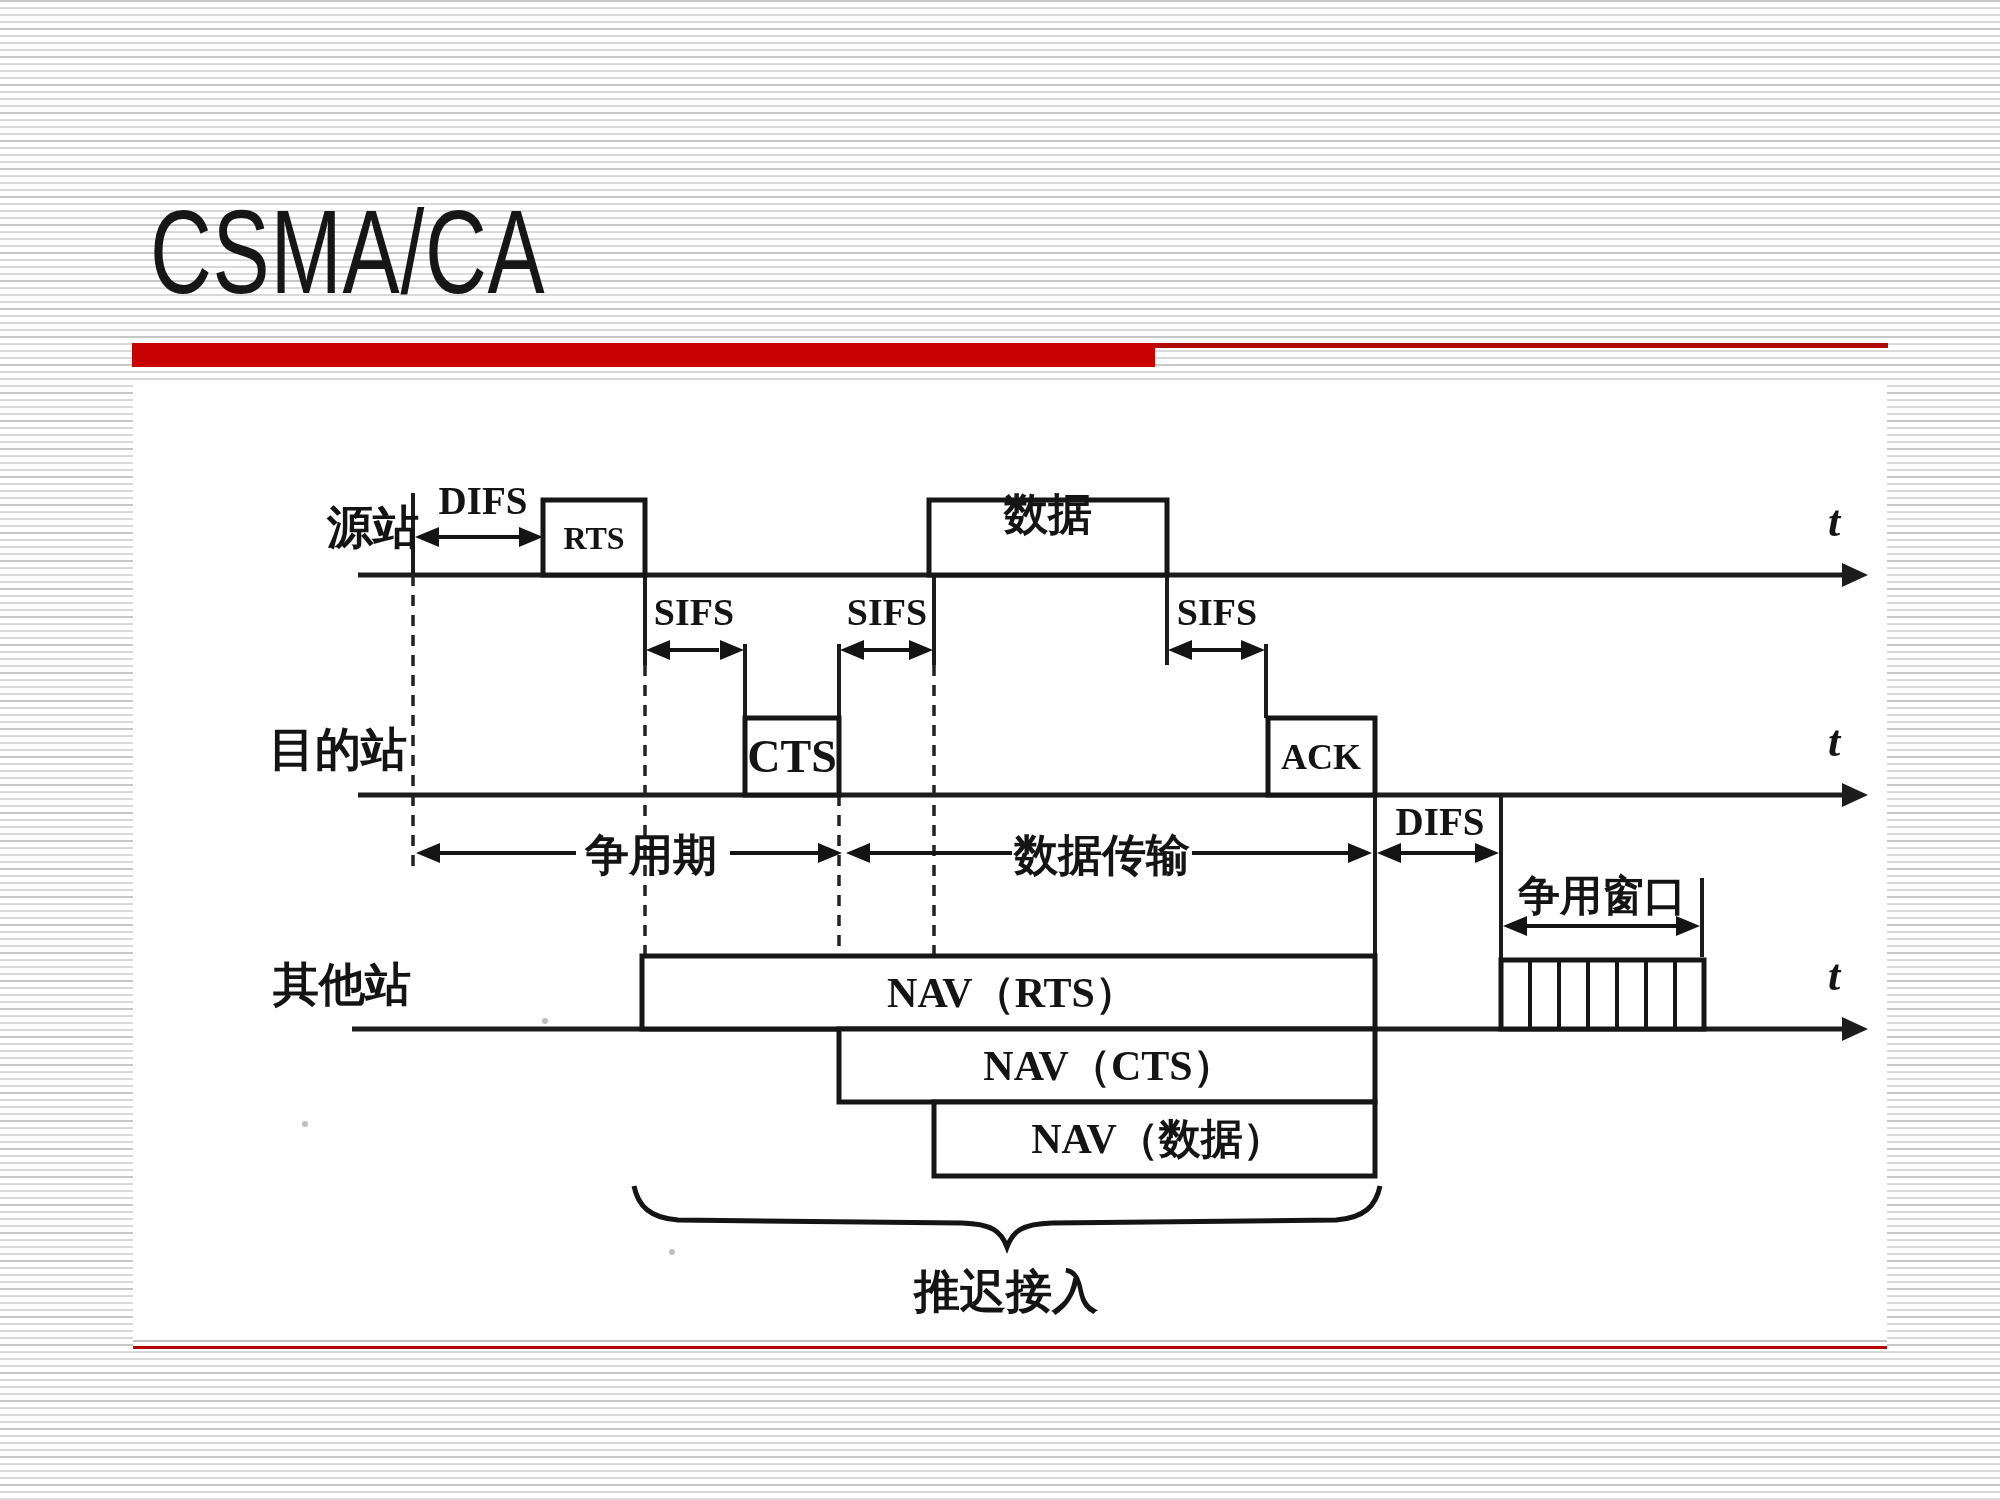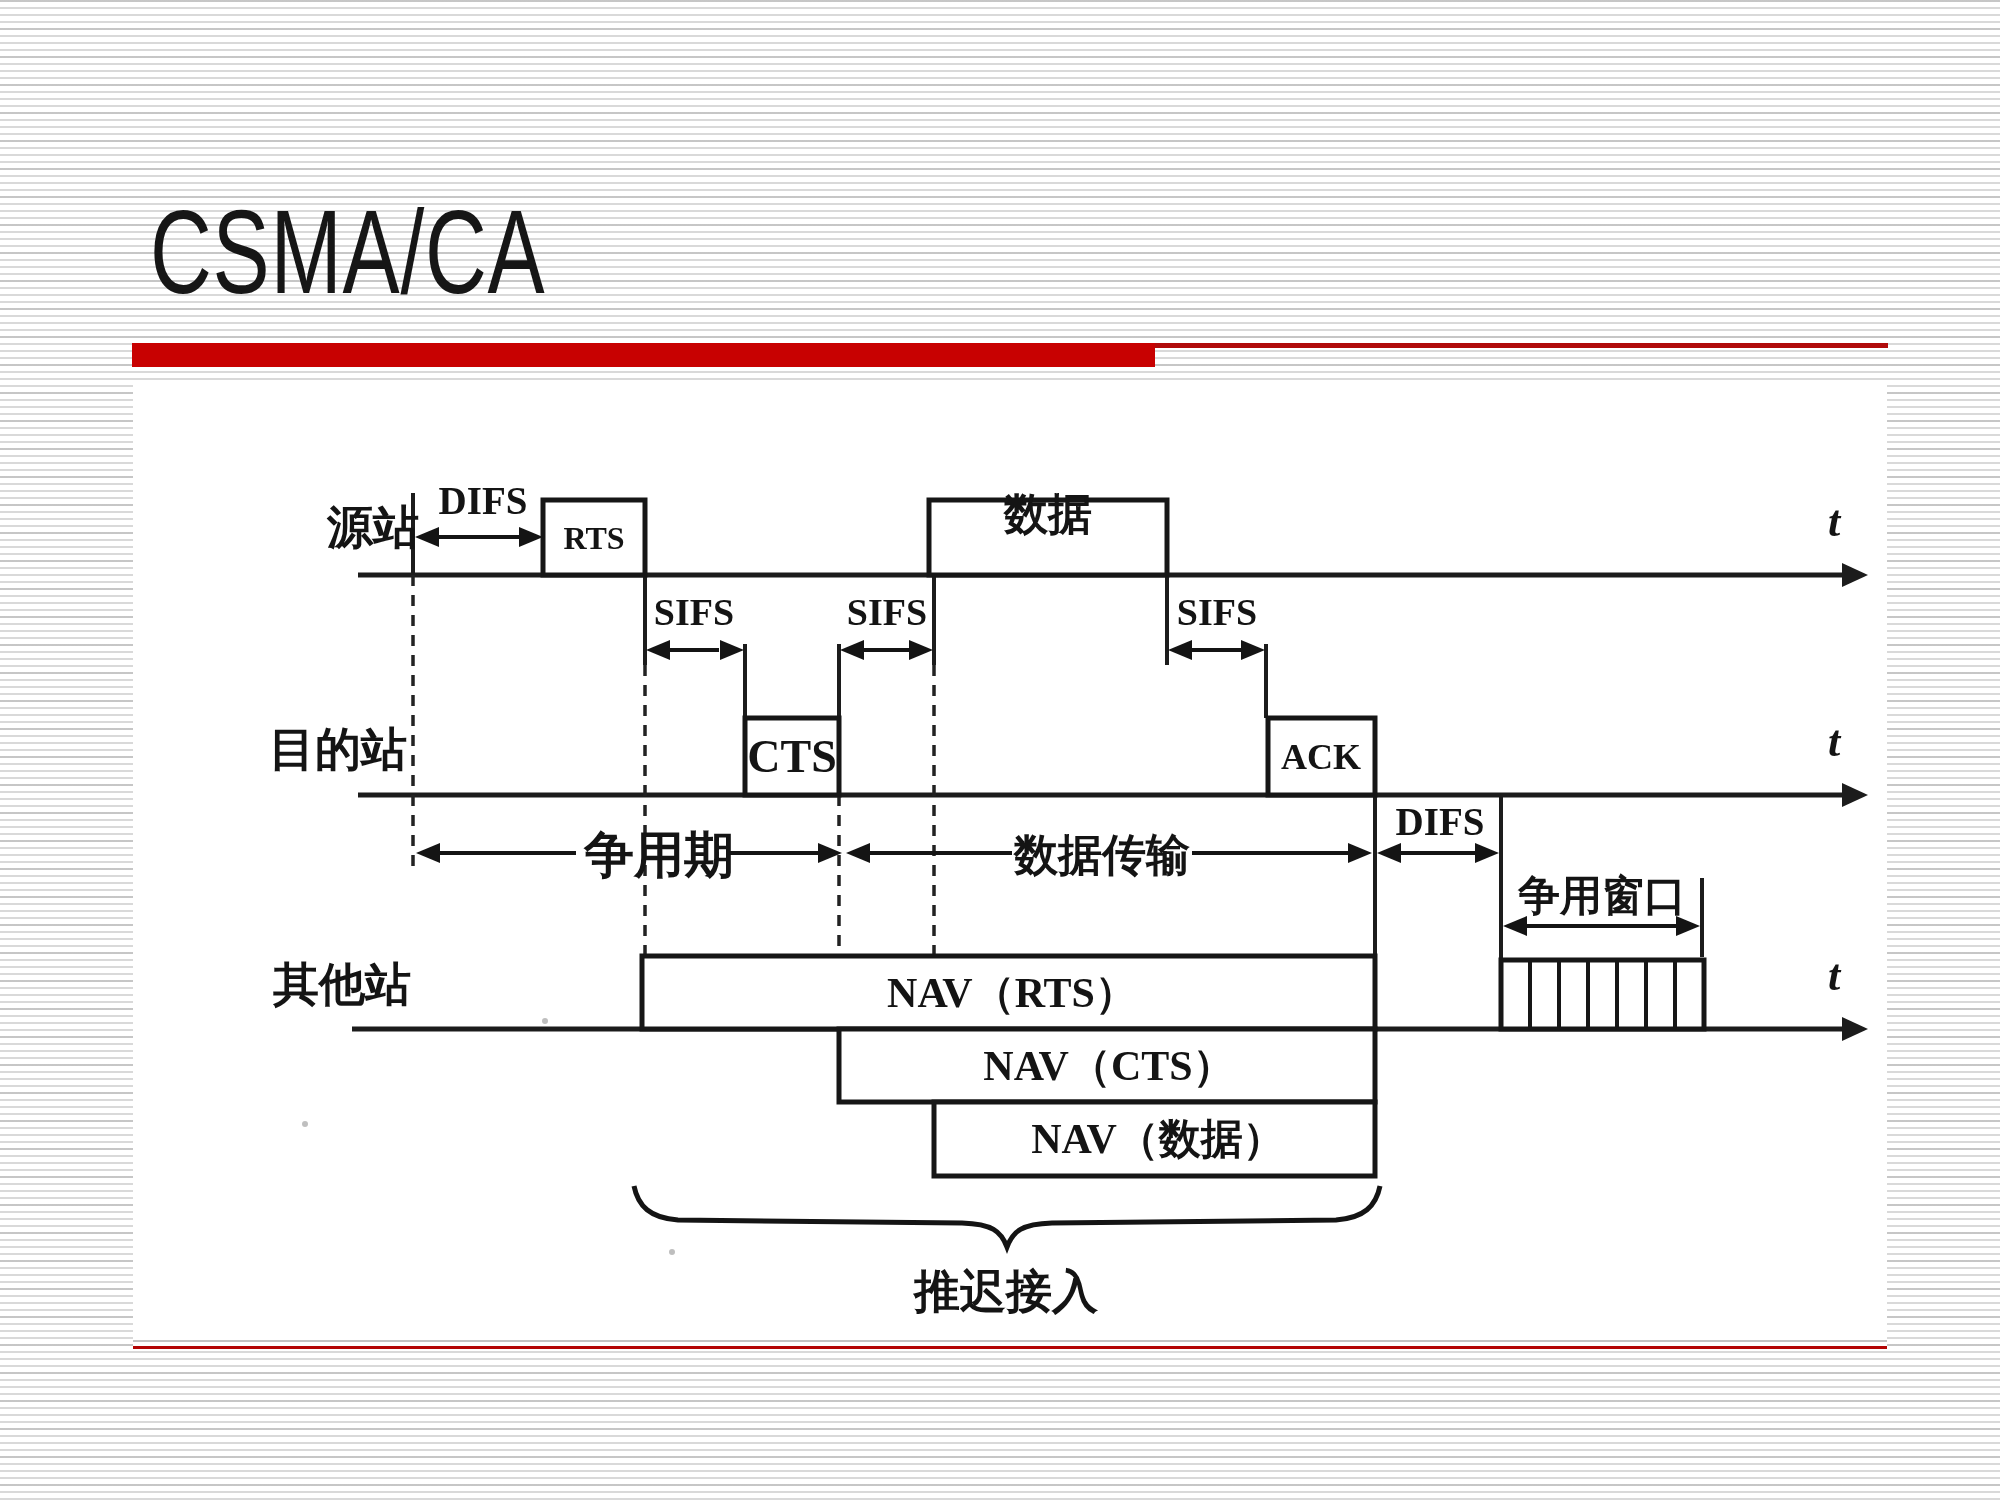--- a/index.html
+++ b/index.html
@@ -149,21 +149,21 @@
 <div class="lb cjk" style="left:1048px;top:514px;font-size:44px;">数据</div>
 <div class="lb eng" style="left:792px;top:757px;font-size:46px;">CTS</div>
 <div class="lb eng" style="left:1321px;top:757px;font-size:36px;">ACK</div>
 
 <div class="lb eng" style="left:483px;top:500px;font-size:39px;">DIFS</div>
 <div class="lb eng" style="left:694px;top:612px;font-size:38px;">SIFS</div>
 <div class="lb eng" style="left:887px;top:612px;font-size:38px;">SIFS</div>
 <div class="lb eng" style="left:1217px;top:612px;font-size:38px;">SIFS</div>
 <div class="lb eng" style="left:1440px;top:821px;font-size:39px;">DIFS</div>
 
-<div class="lb cjk" style="left:651px;top:855px;font-size:50px;margin-left:8px;">争用期</div>
+<div class="lb cjk" style="left:651px;top:855px;font-size:44px;">争用期</div>
 <div class="lb cjk" style="left:1102px;top:855px;font-size:44px;">数据传输</div>
 <div class="lb cjk" style="left:1602px;top:896px;font-size:42px;">争用窗口</div>
 
 <div class="lb eng" style="left:1012px;top:993px;font-size:42px;text-align:center;">NAV（RTS）</div>
 <div class="lb eng" style="left:1109px;top:1066px;font-size:42px;">NAV（CTS）</div>
 <div class="lb eng" style="left:1158px;top:1139px;font-size:42px;">NAV（数据）</div>
 
 <div class="lb cjk" style="left:1006px;top:1291px;font-size:46px;">推迟接入</div>
 
 <div class="lb t-lab" style="left:1834px;top:522px;font-size:44px;">t</div>

